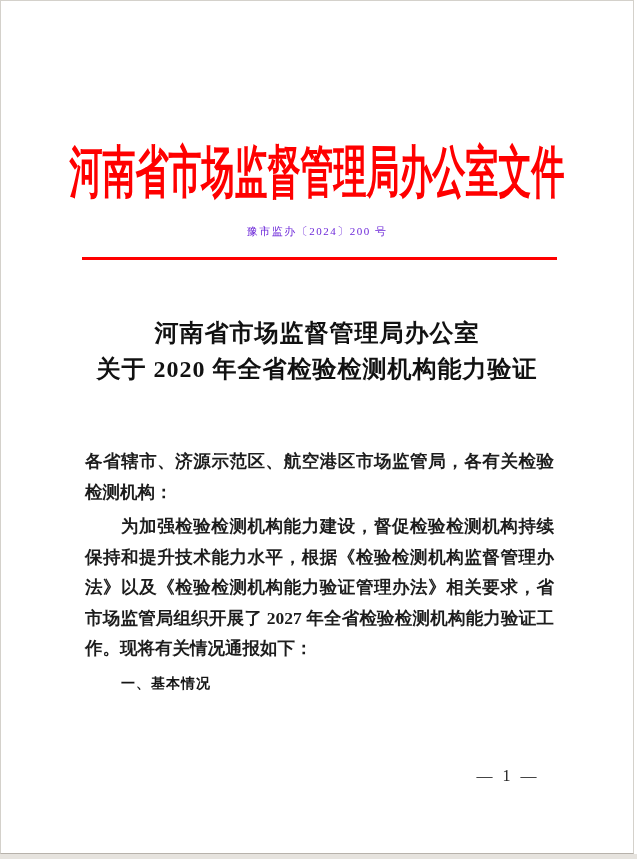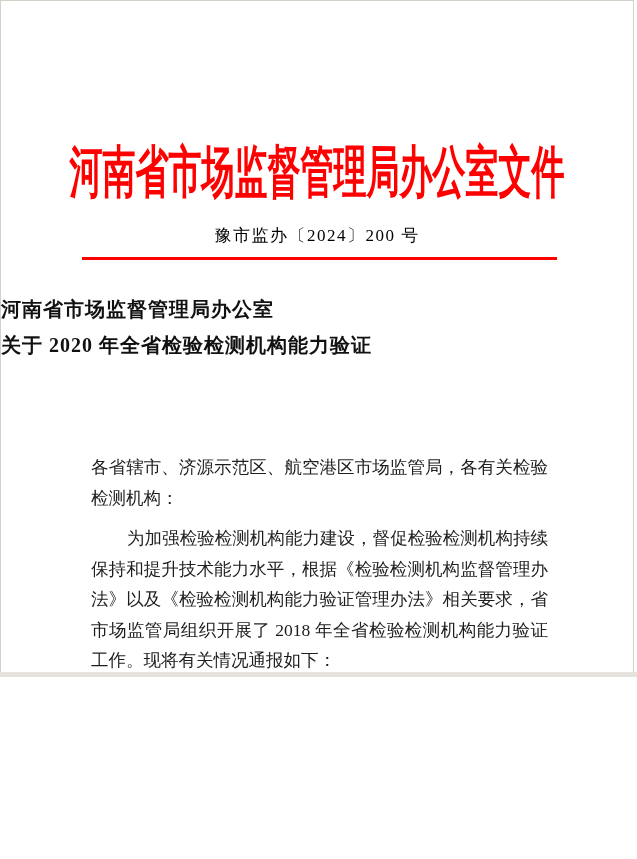--- a/index.html
+++ b/index.html
@@ -4,21 +4,21 @@
 <style>
   html, body {
     margin: 0;
     padding: 0;
     background: #ffffff;
     font-family: "Liberation Serif", "DejaVu Serif", serif;
   }
   .canvas {
     position: relative;
     width: 637px;
-    height: 677px;
+    height: 859px;
     background: #ffffff;
     overflow: hidden;
   }
   
   .page {
     position: absolute;
     left: 0;
     top: 0;
     width: 632px;
     height: 852px;
@@ -49,56 +49,57 @@
     white-space: nowrap;
     transform: scaleY(1.7);
     transform-origin: top center;
   }
   .doc-number {
     position: absolute;
     top: 223px;
     left: 0;
     width: 100%;
     text-align: center;
-    color: #000000;
-    font-size: 17px;
+    color: #6d28d9;
+    font-size: 11px;
     letter-spacing: 1.5px;
   }
   .red-rule {
     position: absolute;
     top: 256px;
     left: 81px;
     width: 475px;
     height: 2.5px;
     background: #ff0000;
   }
   .doc-title {
     position: absolute;
-    top: 291px;
+    top: 315px;
     left: 0;
     width: 100%;
-    text-align: left;
+    text-align: center;
     color: #111111;
-    font-size: 20px;
+    font-size: 24px;
     font-weight: bold;
     line-height: 35.5px;
     letter-spacing: 1px;
   }
   .body-text {
     position: absolute;
     top: 441px;
     left: 80px;
     width: 477px;
     color: #1d1d1d;
     font-size: 17.5px;
     line-height: 30.5px;
     text-align: justify;
   }
   .body-text p {
-    margin: 10px;
+    margin: 4px;
+    font-weight: bold;
   }
   .para-indent {
     text-indent: 36px;
   }
   .section-heading {
     text-indent: 36px;
     font-family: "Liberation Sans", "DejaVu Sans", sans-serif;
     font-weight: bold;
     font-size: 14px;
     color: #151515;
@@ -128,21 +129,21 @@
 
     <div class="red-rule"></div>
 
     <div class="doc-title">
       <div>河南省市场监督管理局办公室</div>
       <div>关于 2020 年全省检验检测机构能力验证</div>
     </div>
 
     <div class="body-text">
       <p class="salutation">各省辖市、济源示范区、航空港区市场监管局，各有关检验检测机构：</p>
-      <p class="para-indent">为加强检验检测机构能力建设，督促检验检测机构持续保持和提升技术能力水平，根据《检验检测机构监督管理办法》以及《检验检测机构能力验证管理办法》相关要求，省市场监管局组织开展了 2018 年全省检验检测机构能力验证工作。现将有关情况通报如下：</p>
+      <p class="para-indent">为加强检验检测机构能力建设，督促检验检测机构持续保持和提升技术能力水平，根据《检验检测机构监督管理办法》以及《检验检测机构能力验证管理办法》相关要求，省市场监管局组织开展了 2027 年全省检验检测机构能力验证工作。现将有关情况通报如下：</p>
       <p class="section-heading">一、基本情况</p>
     </div>
 
     <div class="page-number">— 1 —</div>
 
   </div>
 
   <div class="page-gap"></div>
 </div>
 

